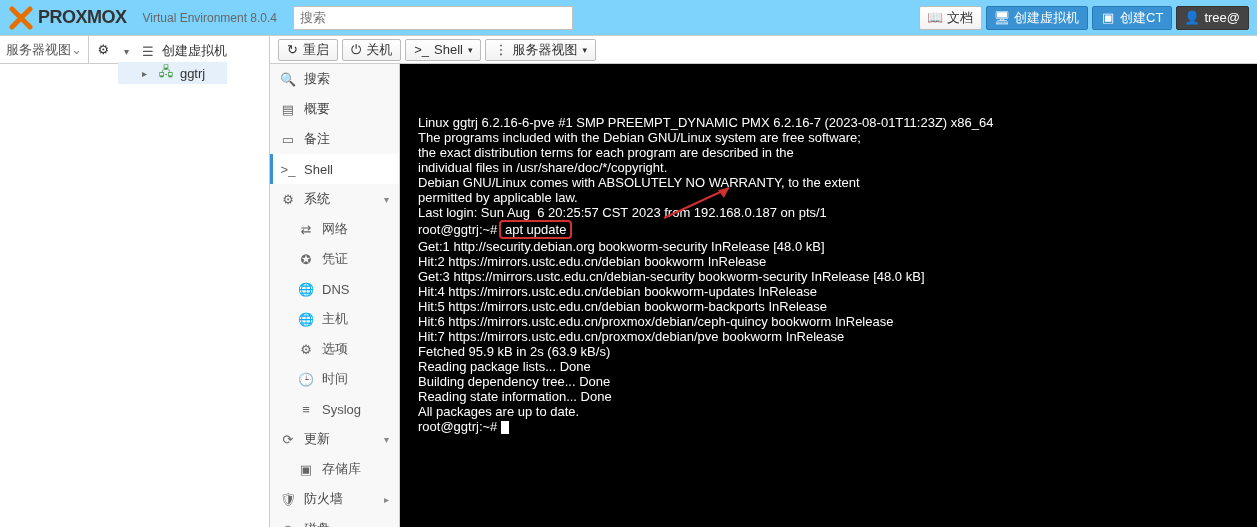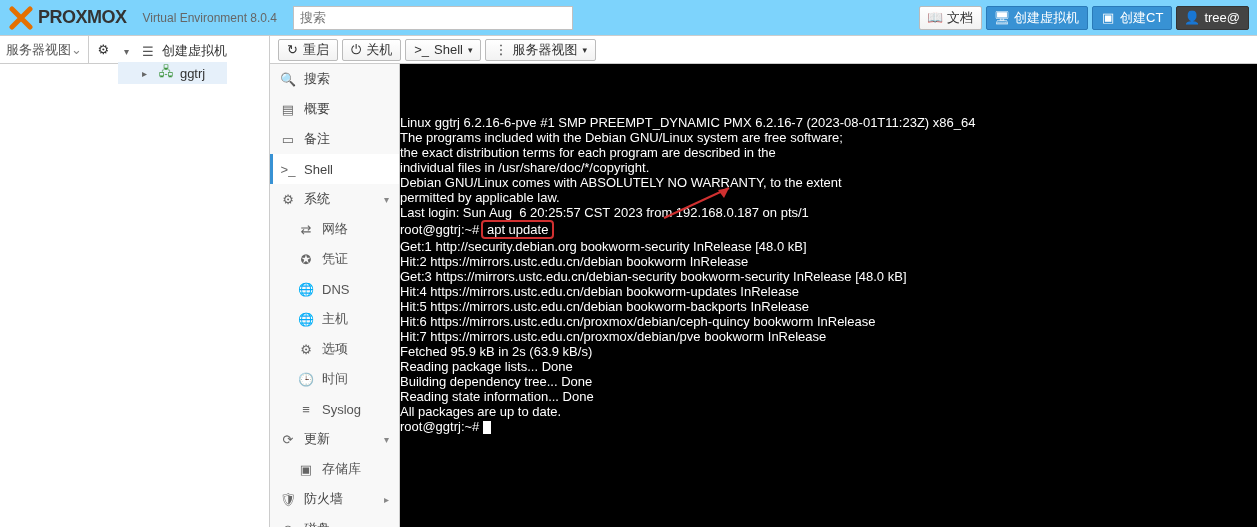--- a/index.html
+++ b/index.html
@@ -28,21 +28,21 @@
 .toolbar{height:28px;border-bottom:1px solid #ccc;display:flex;align-items:center;padding:0 8px;gap:4px}
 .toolbar .title{flex:1;color:#333}
 .tbtn{height:22px;padding:0 8px;border:1px solid #bbb;background:linear-gradient(#fff,#f2f2f2);display:flex;align-items:center;gap:5px;border-radius:2px;cursor:pointer;font-size:12px}
 .content{flex:1;display:flex;min-height:0}
 .menu{width:130px;border-right:1px solid #ccc;background:#f8f8f8;overflow:auto}
 .menu-item{height:30px;display:flex;align-items:center;gap:8px;padding:0 10px;cursor:pointer;color:#444;border-bottom:0}
 .menu-item.sel{background:#fff;border-left:3px solid #3892d4;padding-left:7px}
 .menu-item.sub{padding-left:28px;color:#555}
 .menu-item .mi{width:16px;text-align:center;color:#666}
 .menu-item .exp{margin-left:auto;color:#888;font-size:10px}
-.terminal{flex:1;background:#000;color:#fff;font-family:Consolas,Monaco,monospace;font-size:13px;line-height:15px;padding:6px 0;white-space:pre;overflow:hidden;position:relative}
+.terminal{flex:1;background:#000;color:#fff;font-family:Consolas,Monaco,monospace;font-size:13px;line-height:15px;padding:6px 18px;white-space:pre;overflow:hidden;position:relative}
 .terminal .line{white-space:pre}
 .cmd-box{border:2px solid #d03030;border-radius:4px;padding:0 4px;display:inline-block;margin-left:-2px}
 .arrow{position:absolute;left:254px;top:122px;pointer-events:none}
 .cursor{display:inline-block;width:8px;height:13px;background:#fff;vertical-align:middle}
 svg{display:block}
 .icon{display:inline-flex;width:14px;height:14px;align-items:center;justify-content:center}
 </style>
 </head>
 <body>
 

